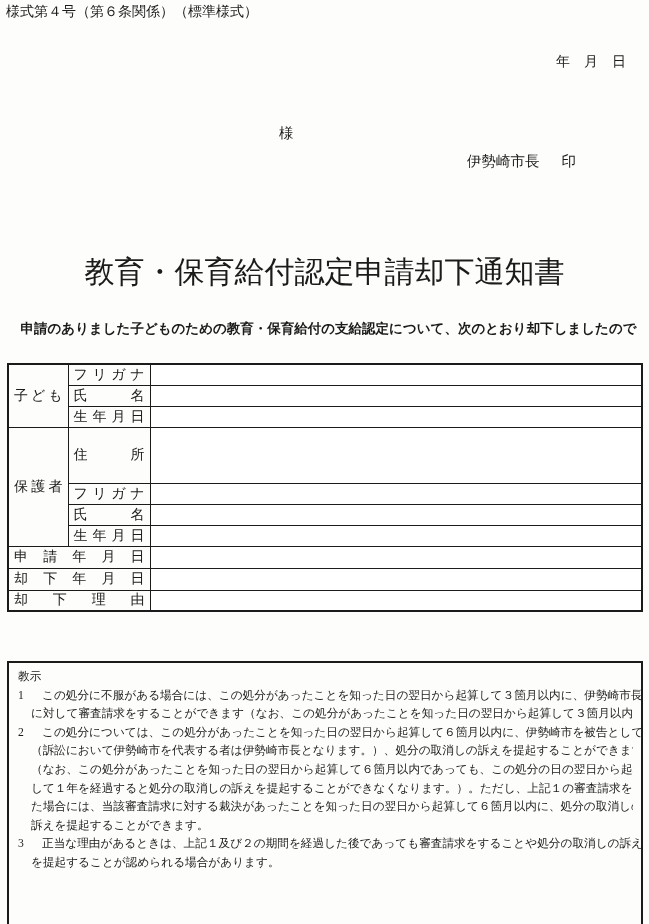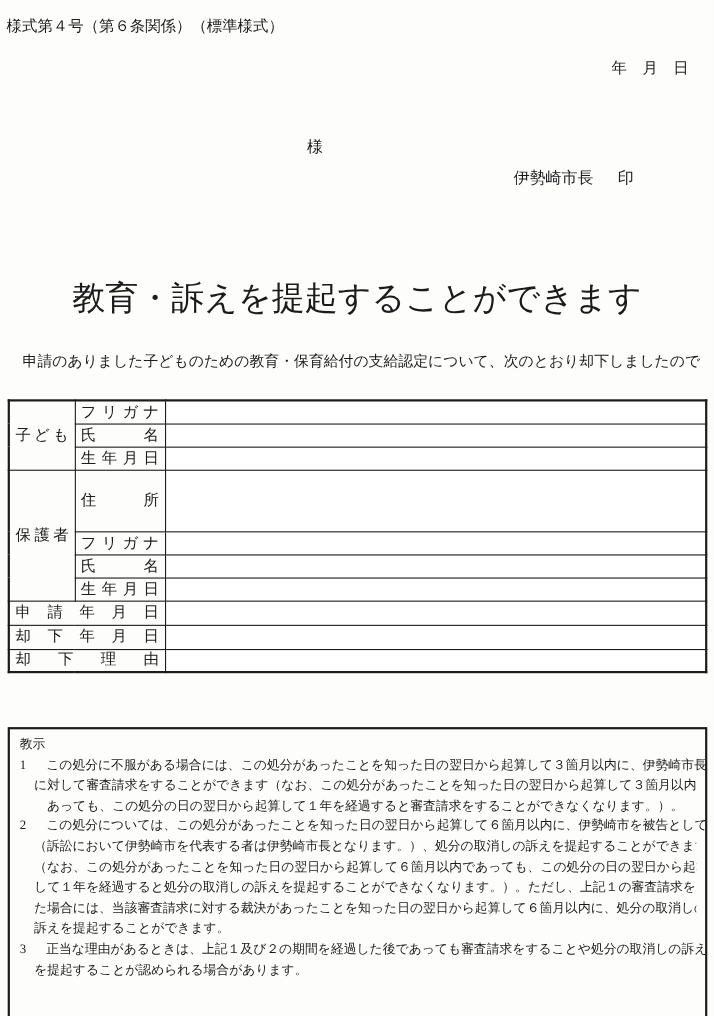--- a/index.html
+++ b/index.html
@@ -6,27 +6,27 @@
   .sheet{
     position:relative;
     width:649px;height:924px;
     background:#fdfdfc;
     font-family:"Liberation Serif","DejaVu Serif",serif;
     color:#1b1b1b;
     overflow:hidden;
     margin:0 auto;
   }
   .abs{position:absolute;}
-  .form-no{left:6px;top:15px;font-size:14px;white-space:nowrap;}
+  .form-no{left:6px;top:3px;font-size:14px;white-space:nowrap;}
   .date-line{left:556px;top:13px;font-size:14px;white-space:pre;margin-top:40px;}
   .addressee{left:279px;top:124px;font-size:14.5px;}
   .issuer{left:467px;top:152px;font-size:14.5px;white-space:nowrap;}
   .issuer .seal{margin-left:22px;}
   .doc-title{left:0;top:252px;width:100%;text-align:center;font-size:30px;line-height:40px;white-space:nowrap;}
-  .body-text{left:7px;top:319px;width:636px;font-size:13.5px;line-height:19px;}
+  .body-text{left:7px;top:319px;width:636px;font-size:13.5px;line-height:19px;font-weight:bold;}
   .body-text div{white-space:pre;}
 
   table.main{
     position:absolute;left:7px;top:363px;width:636px;
     border-collapse:collapse;table-layout:fixed;
     border:2px solid #1b1b1b;
   }
   table.main td{
     border:1px solid #1b1b1b;
     padding:0 5px;
@@ -60,21 +60,21 @@
 </head>
 <body>
 
 <div class="sheet">
 
   <div class="abs form-no">様式第４号（第６条関係）（標準様式）</div>
   <div class="abs date-line">年　月　日</div>
   <div class="abs addressee">様</div>
   <div class="abs issuer"><span>伊勢崎市長</span><span class="seal">印</span></div>
 
-  <div class="abs doc-title">教育・訴えを提起することができます</div>
+  <div class="abs doc-title">教育・保育給付認定申請却下通知書</div>
 
   <div class="abs body-text">
     <div>　申請のありました子どものための教育・保育給付の支給認定について、次のとおり却下しましたので</div>
   </div>
 
   <table class="main">
     <colgroup>
         <col style="width:60px">
         <col style="width:82px">
         <col>
@@ -123,21 +123,20 @@
       <td class="val"></td>
     </tr>
   </tbody>
     </table>
 
   <div class="notice">
     <div class="ln">教示</div>
 
     <div class="n-first"><span class="n-num">1</span><span class="n-text">この処分に不服がある場合には、この処分があったことを知った日の翌日から起算して３箇月以内に、伊勢崎市長</span></div>
     <div class="n-cont ln">に対して審査請求をすることができます（なお、この処分があったことを知った日の翌日から起算して３箇月以内で</div>
-    <div class="n-cont ln">　あっても、この処分の日の翌日から起算して１年を経過すると審査請求をすることができなくなります。）。</div>
 
     <div class="n-first"><span class="n-num">2</span><span class="n-text">この処分については、この処分があったことを知った日の翌日から起算して６箇月以内に、伊勢崎市を被告として</span></div>
     <div class="n-cont ln">（訴訟において伊勢崎市を代表する者は伊勢崎市長となります。）、処分の取消しの訴えを提起することができます</div>
     <div class="n-cont ln">（なお、この処分があったことを知った日の翌日から起算して６箇月以内であっても、この処分の日の翌日から起算</div>
     <div class="n-cont ln">して１年を経過すると処分の取消しの訴えを提起することができなくなります。）。ただし、上記１の審査請求をし</div>
     <div class="n-cont ln">た場合には、当該審査請求に対する裁決があったことを知った日の翌日から起算して６箇月以内に、処分の取消しの</div>
     <div class="n-cont ln">訴えを提起することができます。</div>
 
     <div class="n-first"><span class="n-num">3</span><span class="n-text">正当な理由があるときは、上記１及び２の期間を経過した後であっても審査請求をすることや処分の取消しの訴え</span></div>
     <div class="n-cont ln">を提起することが認められる場合があります。</div>

